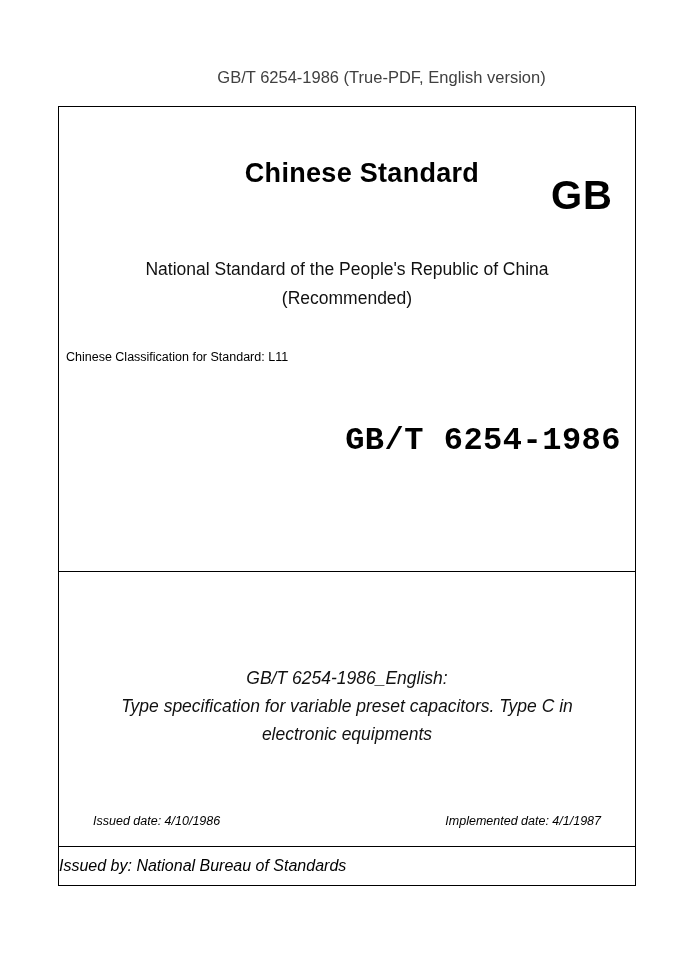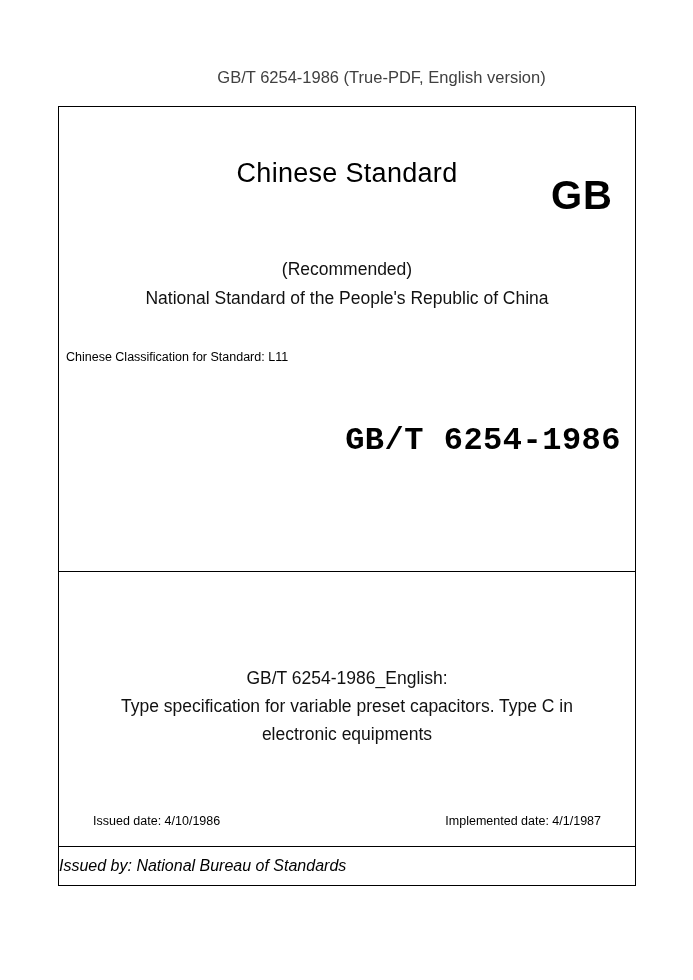--- a/index.html
+++ b/index.html
@@ -48,25 +48,25 @@
   .title-row {
     position: absolute;
     top: 42px;
     left: 0;
     width: 100%;
     height: 60px;
   }
   .main-title {
     position: absolute;
     top: 0;
-    left: 0;
+    left: 15px;
     width: 100%;
     text-align: center;
     font-size: 27px;
-    font-weight: normal;
+    font-weight: bold;
     letter-spacing: 0.3px;
     line-height: 48px;
   }
   .gb-logo {
     position: absolute;
     top: -8px;
     right: 22px;
     font-size: 40px;
     font-weight: bold;
     letter-spacing: 1px;
@@ -100,20 +100,21 @@
     font-size: 32px;
     font-weight: bold;
     letter-spacing: 0.5px;
     font-family: Liberation Mono, monospace;
   }
   .lower-box {
     position: relative;
     height: 275px;
     border-bottom: 1.5px solid #000000;
     box-sizing: border-box;
+    font-style: italic;
   }
   .desc {
     position: absolute;
     top: 92px;
     left: 16px;
     right: 16px;
     text-align: center;
     font-size: 17.5px;
     line-height: 28px;
     color: #111111;
@@ -157,22 +158,22 @@
   <div class="frame">
 
     <div class="upper-box">
 
       <div class="title-row">
         <div class="main-title">Chinese Standard</div>
         <div class="gb-logo">GB</div>
       </div>
 
       <div class="sub-title">
+        <div>National Standard of the People's Republic of China</div>
         <div>(Recommended)</div>
-        <div>National Standard of the People's Republic of China</div>
       </div>
 
       <div class="classification">Chinese Classification for Standard: L11</div>
 
       <div class="std-code">GB/T 6254-1986</div>
 
     </div>
 
     <div class="lower-box">
 

